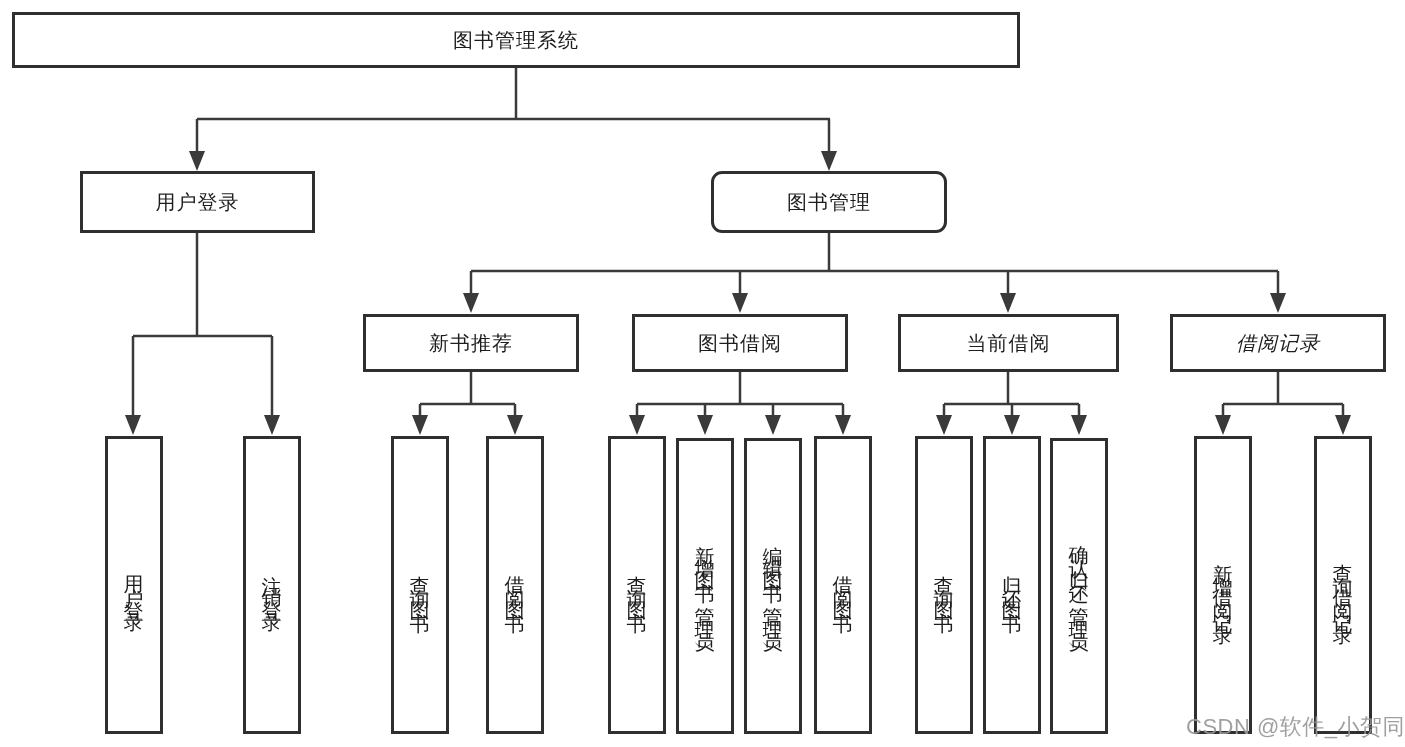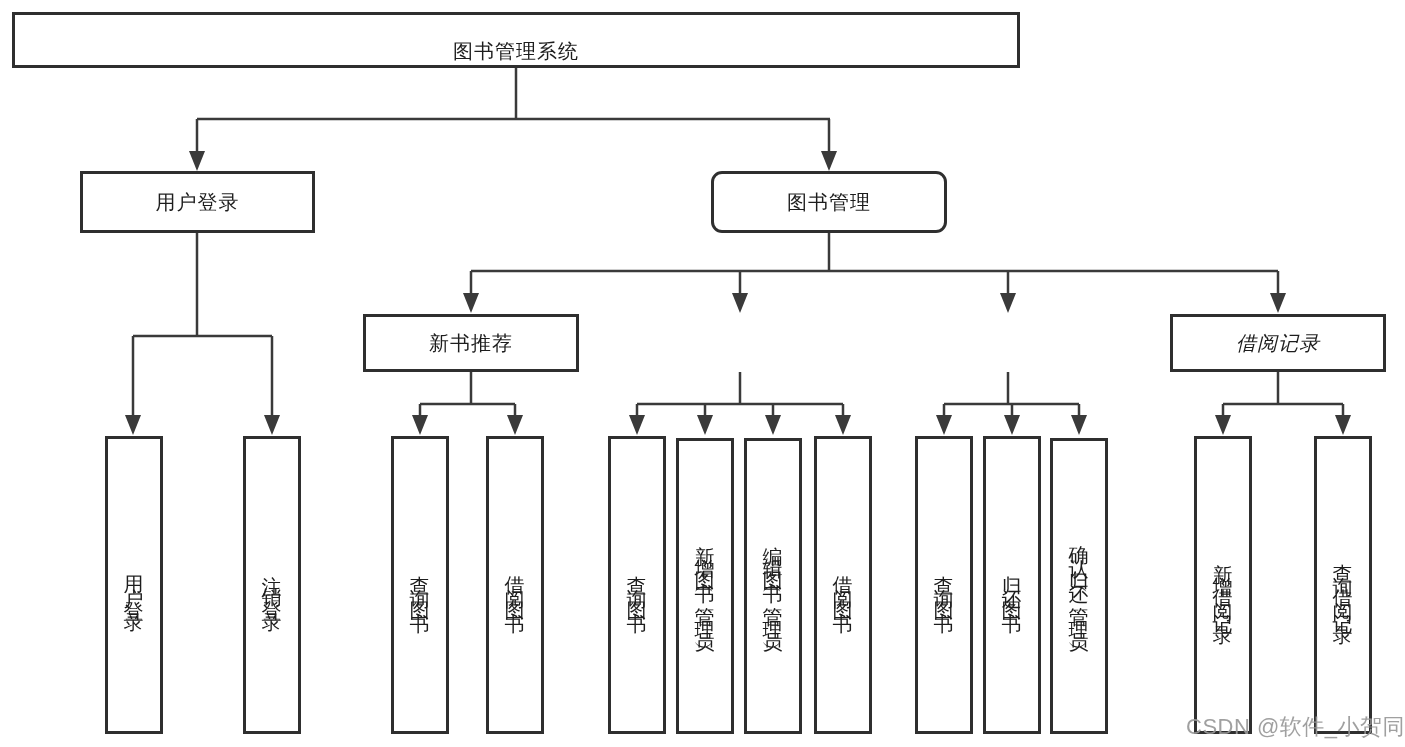--- a/index.html
+++ b/index.html
@@ -104,33 +104,39 @@
     <g>
       <line x1="1278" y1="372" x2="1278" y2="404"></line>
       <line x1="1223" y1="404" x2="1343" y2="404"></line>
       <line x1="1223" y1="404" x2="1223" y2="417"></line>
       <polygon points="1215,415 1231,415 1223,435"></polygon>
       <line x1="1343" y1="404" x2="1343" y2="417"></line>
       <polygon points="1335,415 1351,415 1343,435"></polygon>
     </g>
   </svg>
 
-  <div class="node" style="left:12px;top:12px;width:1008px;height:56px;align-items:flex-end;">
+  <div class="node" style="left:12px;top:12px;width:1008px;height:56px;">
     <span>图书管理系统</span>
   </div>
 
   <div class="node" style="left:80px;top:171px;width:235px;height:62px;">
     <span>用户登录</span>
   </div>
   <div class="node" style="left:711px;top:171px;width:236px;height:62px;border-radius:11px;">
     <span>图书管理</span>
   </div>
 
   <div class="node" style="left:363px;top:314px;width:216px;height:58px;">
     <span>新书推荐</span>
+  </div>
+  <div class="node" style="left:632px;top:314px;width:216px;height:58px;">
+    <span>图书借阅</span>
+  </div>
+  <div class="node" style="left:898px;top:314px;width:221px;height:58px;">
+    <span>当前借阅</span>
   </div>
   <div class="node" style="left:1170px;top:314px;width:216px;height:58px;font-style:italic;">
     <span>借阅记录</span>
   </div>
 
   <div class="vnode" style="left:105px;top:436px;width:58px;height:298px;">
     <span class="vtext">用户登录</span>
   </div>
   <div class="vnode" style="left:243px;top:436px;width:58px;height:298px;">
     <span class="vtext">注销登录</span>

